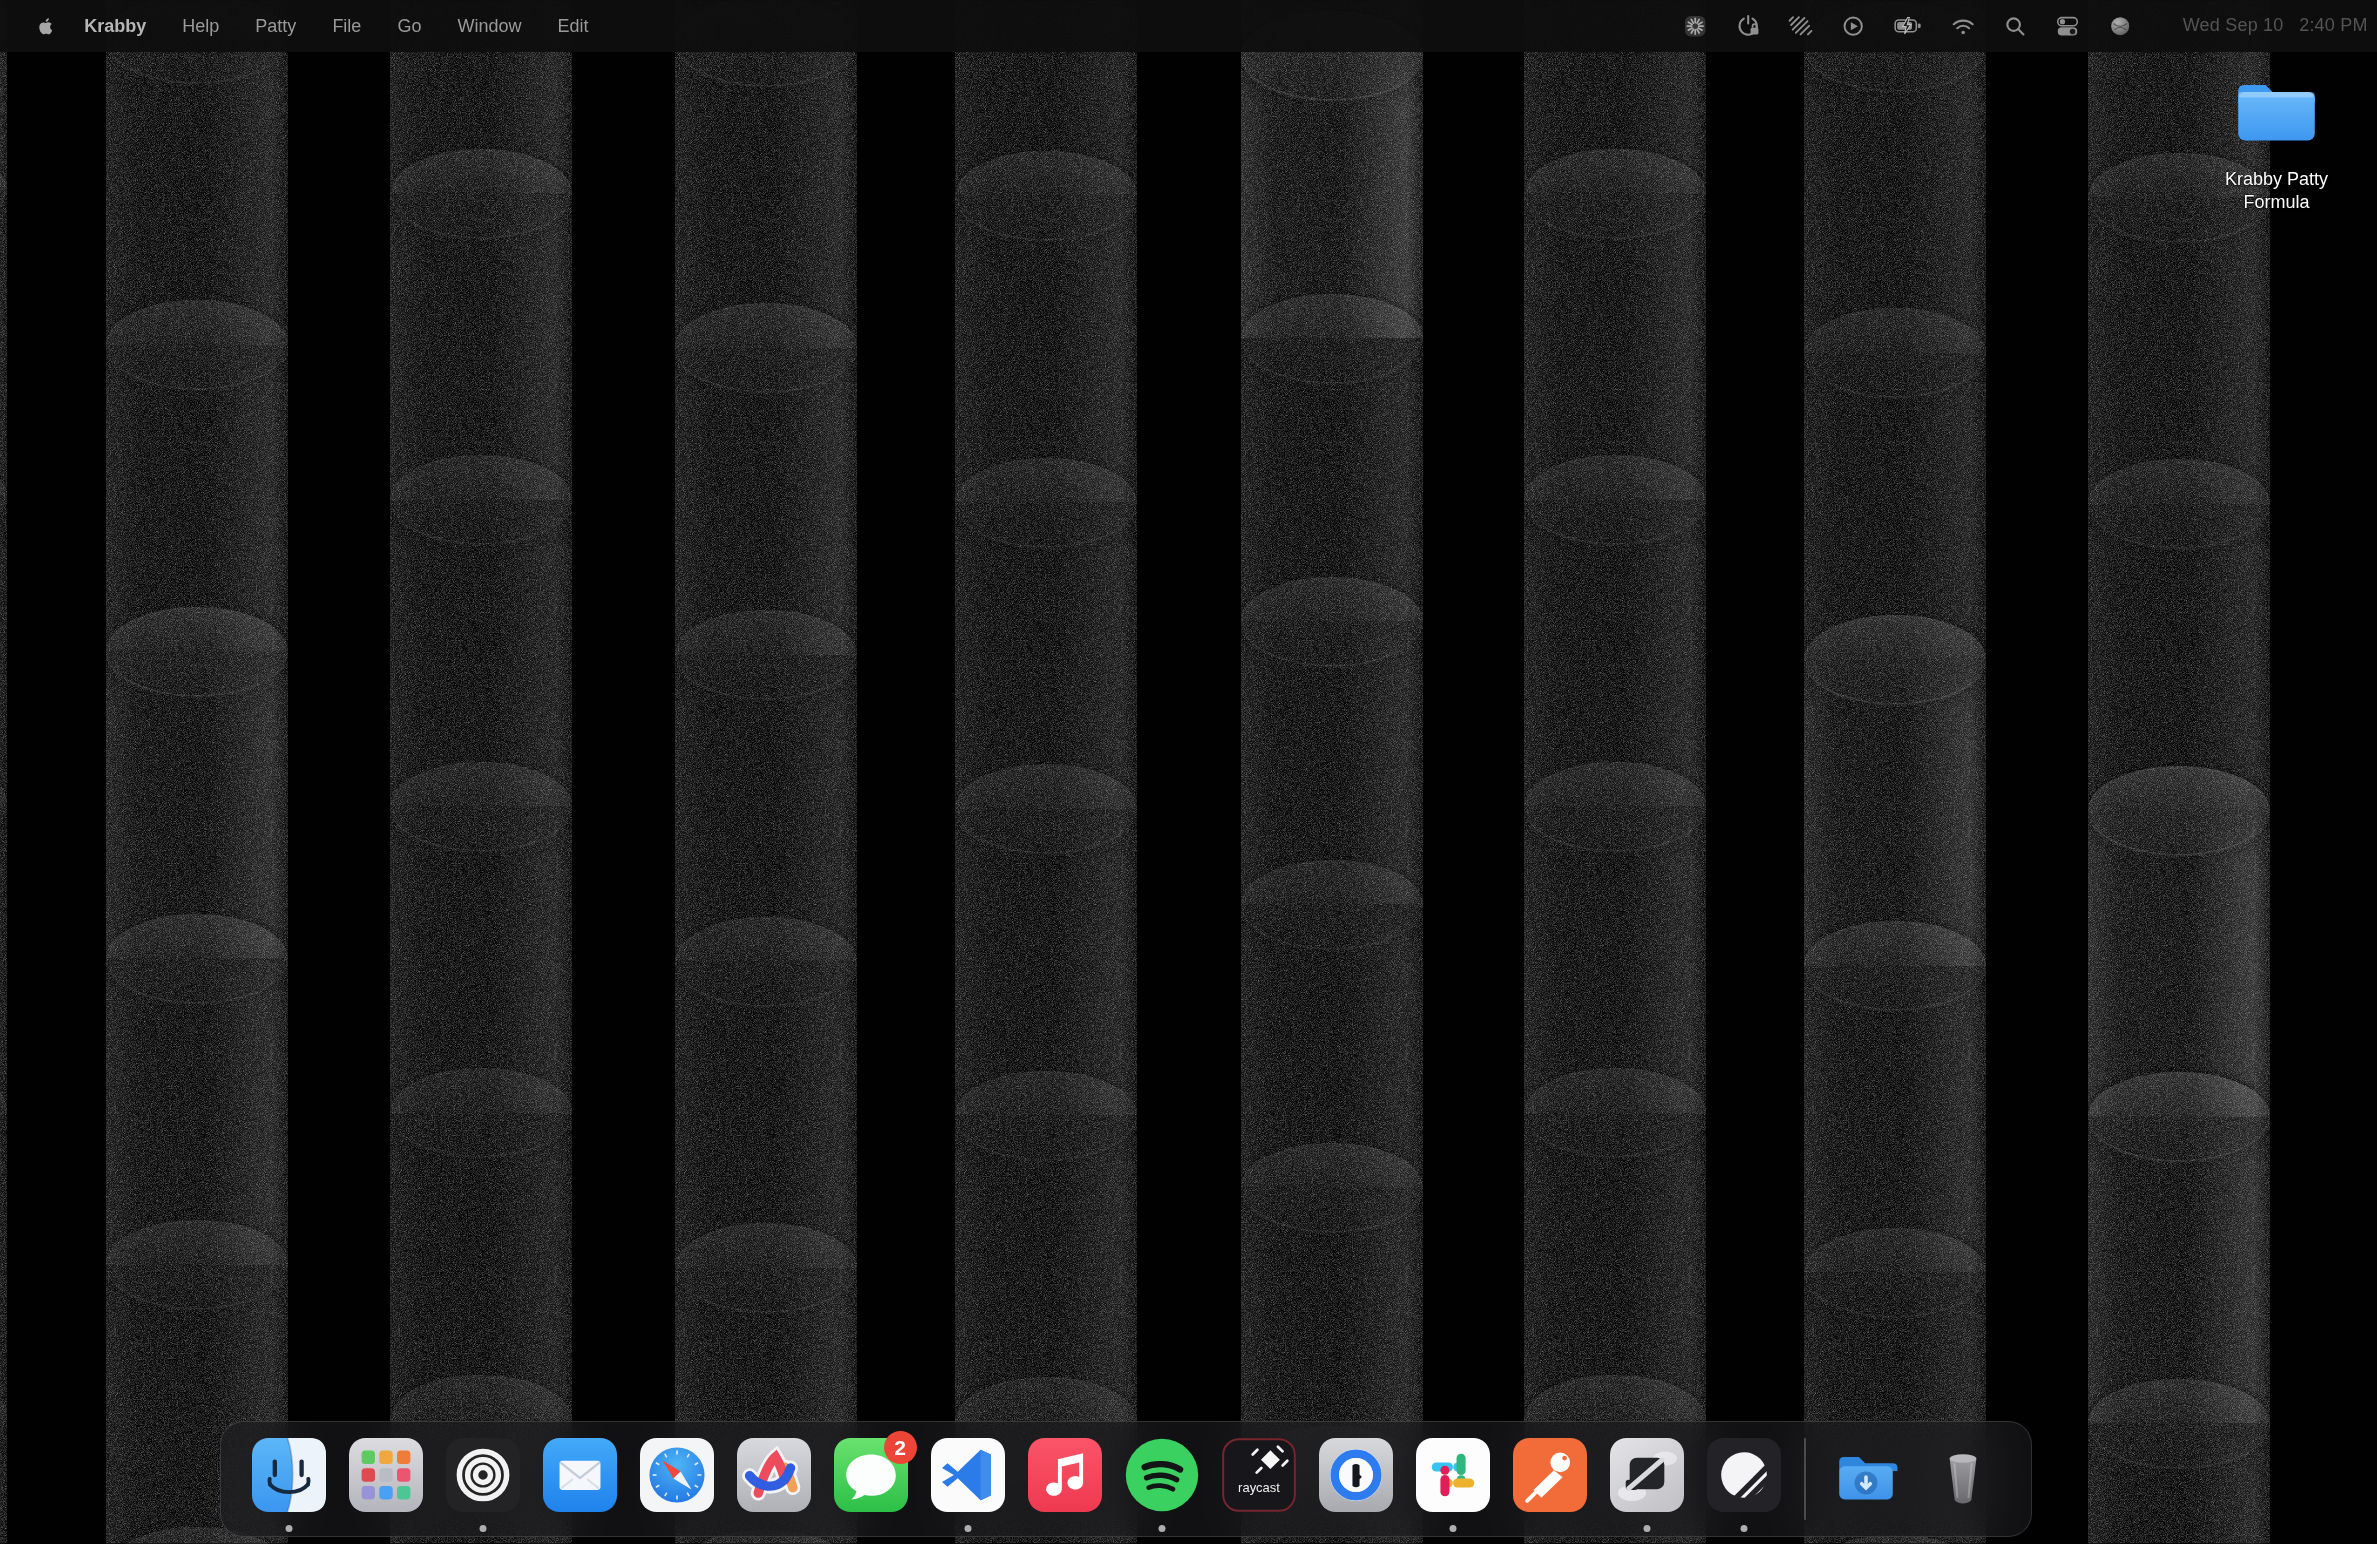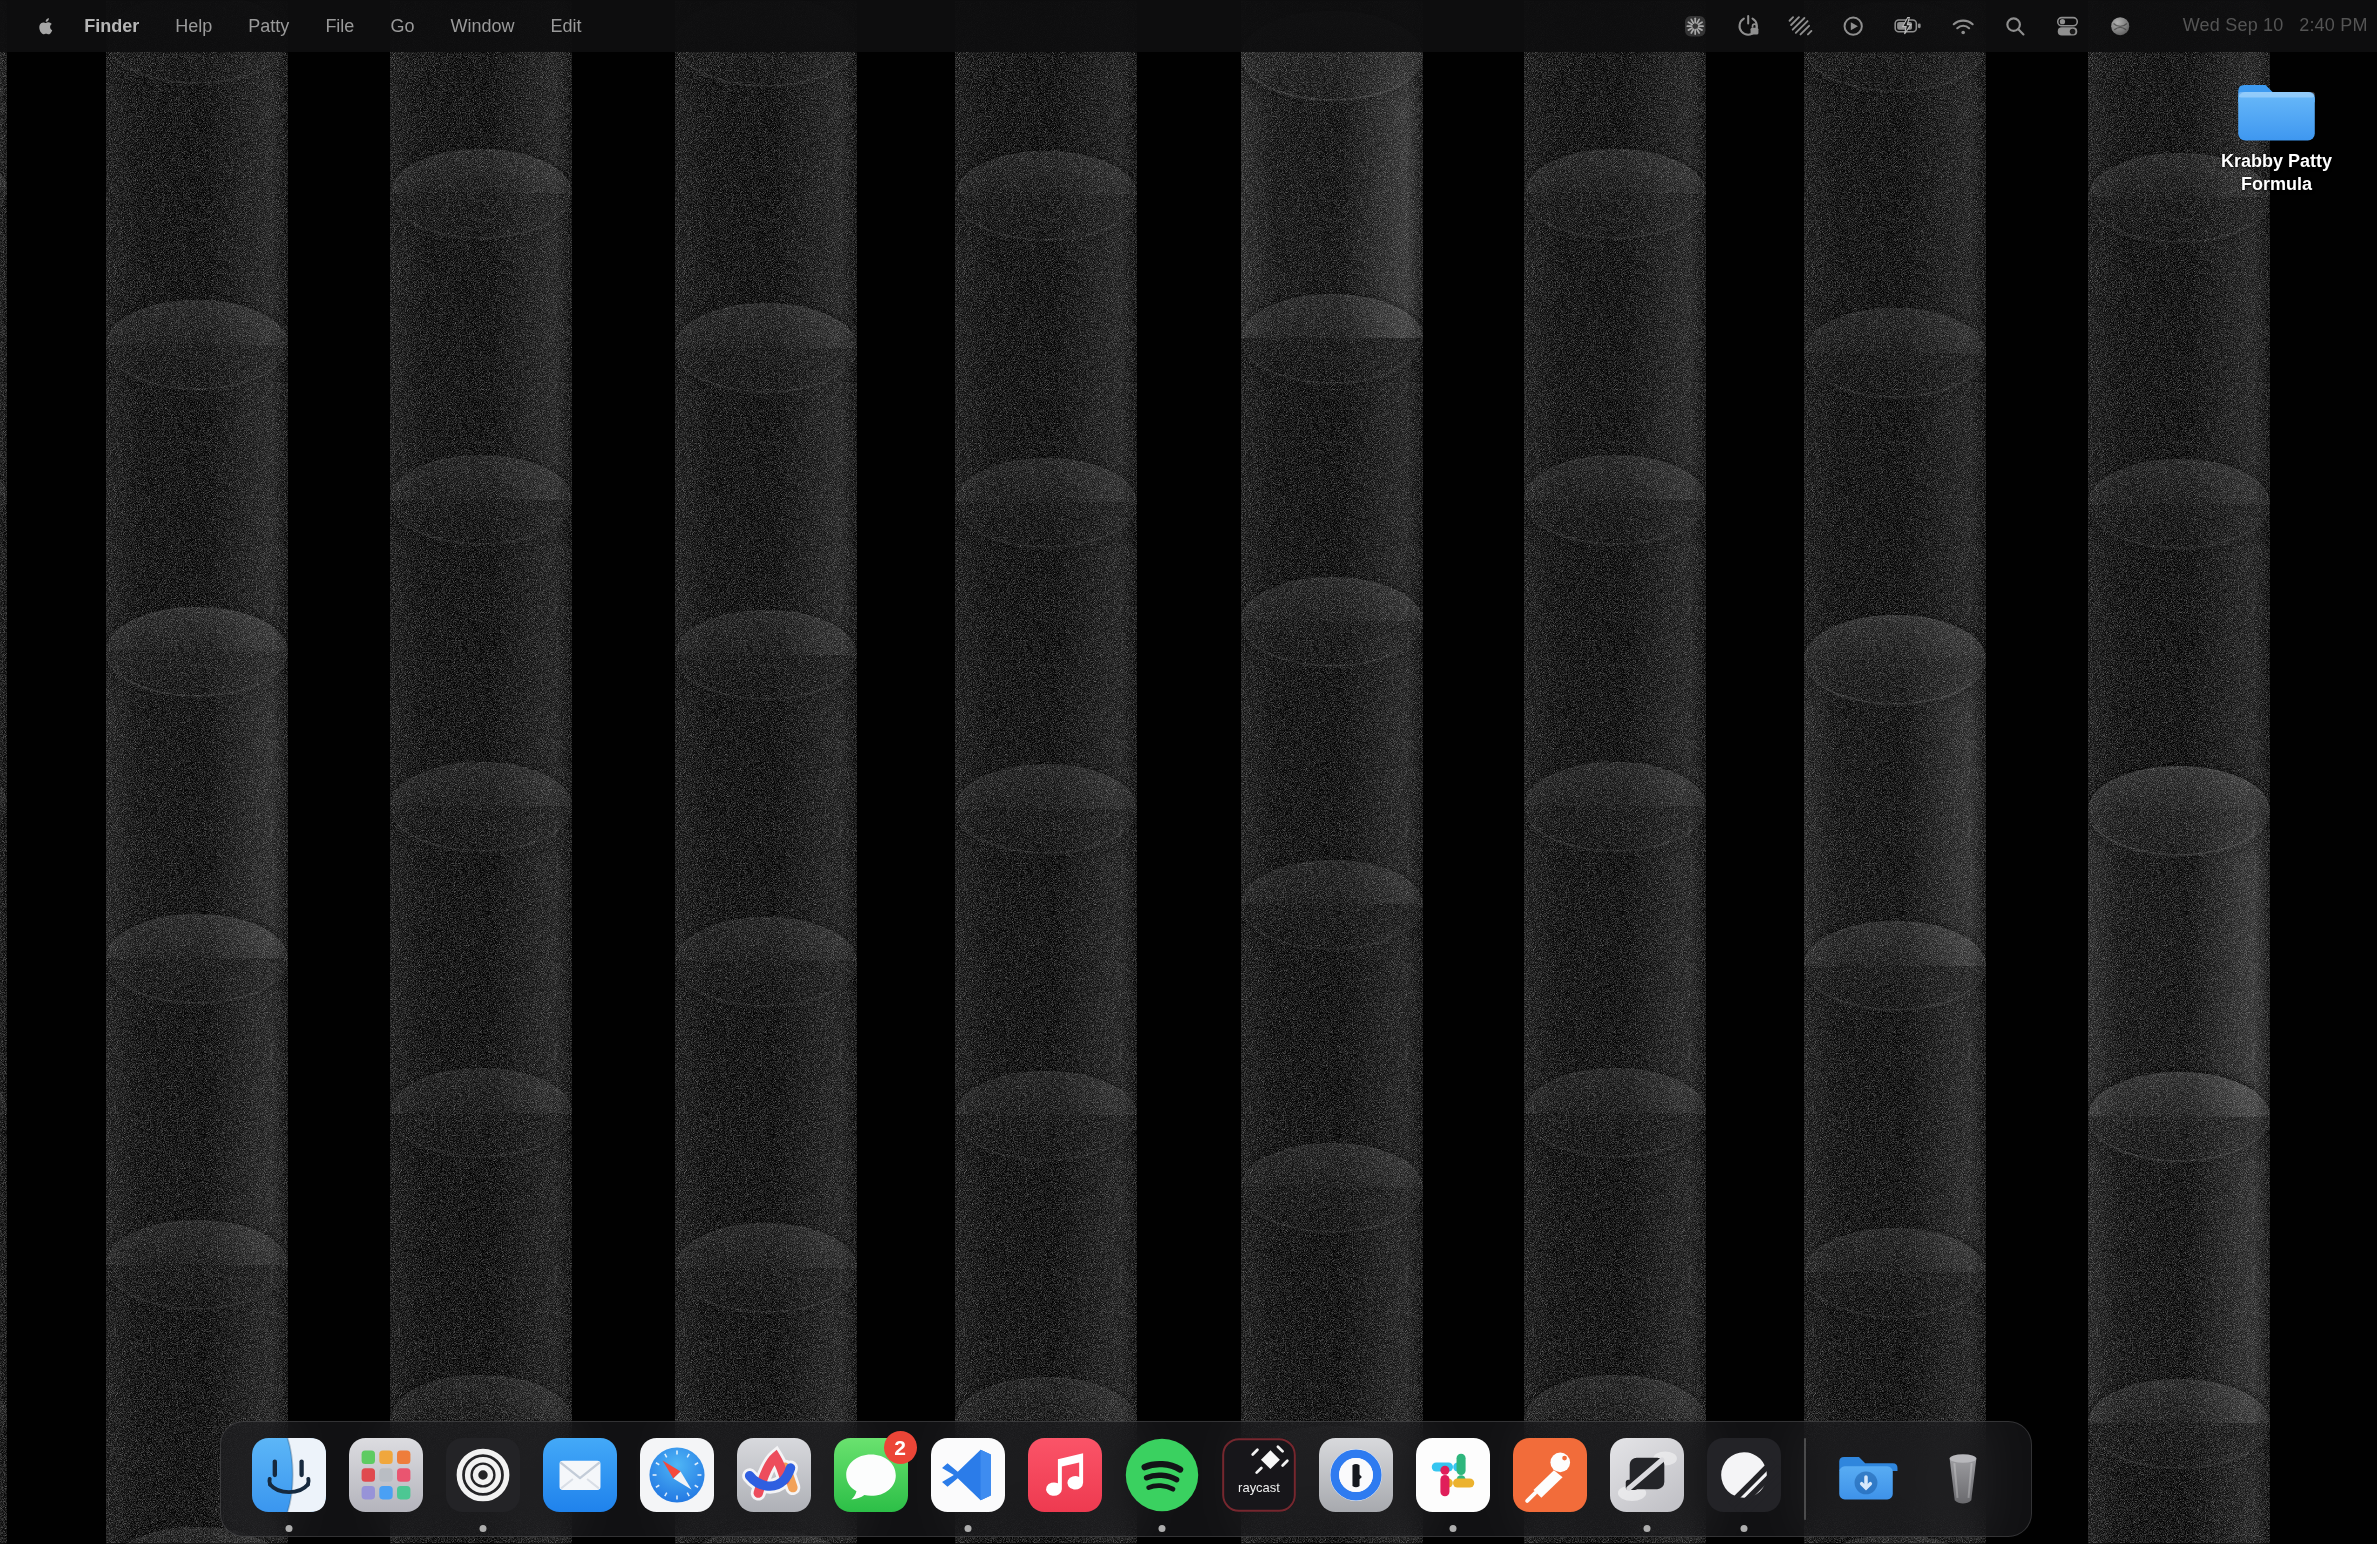--- a/index.html
+++ b/index.html
@@ -30,21 +30,21 @@
   .menus li.active{font-weight:700;color:#b6b6b6;}
   .mb-right{margin-left:auto;display:flex;align-items:center;gap:28px;}
   .status-icon{display:flex;align-items:center;}
   .status-icon svg{display:block;}
   .clock{display:flex;gap:15.7px;color:#545454;font-size:18px;margin-left:22px;letter-spacing:0.2px;white-space:nowrap;}
 
   
   .desktop-icon{position:absolute;left:2198px;top:71px;width:157px;display:flex;flex-direction:column;
     align-items:center;z-index:6;cursor:default;}
   .desktop-icon .fold{width:93px;height:75px;}
-  .desktop-icon .label{margin-top:4px;color:#fff;font-weight:700;font-size:18px;line-height:23px;
+  .desktop-icon .label{margin-top:22px;color:#fff;font-weight:400;font-size:18px;line-height:23px;
     text-align:center;width:151px;text-shadow:0 0.8px 3.1px rgba(0,0,0,.95),0 0 1.6px rgba(0,0,0,.8);}
 
   
   .dock{position:absolute;left:220px;top:1421px;width:1812px;height:116px;box-sizing:border-box;
     background:rgba(28,28,30,.62);border:0.8px solid rgba(120,120,125,.32);border-radius:23.6px;
     display:flex;align-items:center;justify-content:center;padding:0 7.9px;z-index:20;
     -webkit-backdrop-filter:blur(23.6px) saturate(1.2);backdrop-filter:blur(23.6px) saturate(1.2);}
   .dock-item{position:relative;width:97px;height:115px;display:flex;align-items:center;justify-content:center;flex:0 0 auto;}
   .app-icon{position:relative;width:74px;height:74px;margin-top:-7.9px;}
   .app-icon svg{display:block;width:74px;height:74px;}
@@ -223,21 +223,21 @@
       </div>
   </div>
 
   <div class="menubar">
     <span class="apple">
       <svg width="17.3" height="20.4" viewBox="0 0 20 24">
         <path fill="#a6a6a6" d="M16.37 12.89c-.02-2.35 1.92-3.48 2.01-3.54-1.1-1.6-2.8-1.82-3.4-1.84-1.45-.15-2.83.85-3.56.85-.73 0-1.87-.83-3.07-.81-1.58.02-3.04.92-3.85 2.33-1.64 2.85-.42 7.06 1.18 9.37.78 1.13 1.71 2.4 2.94 2.35 1.18-.05 1.62-.76 3.05-.76 1.42 0 1.82.76 3.07.74 1.27-.02 2.07-1.15 2.85-2.29.9-1.31 1.26-2.58 1.29-2.65-.03-.01-2.47-.95-2.51-3.75zM14.02 5.53c.65-.79 1.09-1.88.97-2.97-.94.04-2.07.62-2.74 1.41-.6.7-1.13 1.81-.99 2.88 1.04.08 2.11-.53 2.76-1.32z"></path>
       </svg>
     </span>
     <ul class="menus" id="menu-list">
-        <li class="active">Finder</li>
+        <li class="active">Krabby</li>
         <li>Help</li>
         <li>Patty</li>
         <li>File</li>
         <li>Go</li>
         <li>Window</li>
         <li>Edit</li>
       </ul>
     <div class="mb-right">
       <span id="status-icons" style="display:flex;align-items:center;gap:28px;">
           <span class="status-icon">

